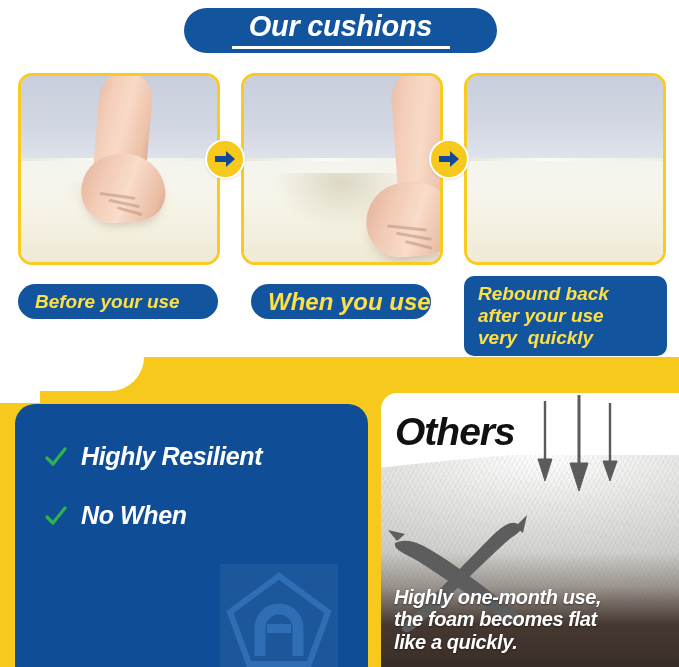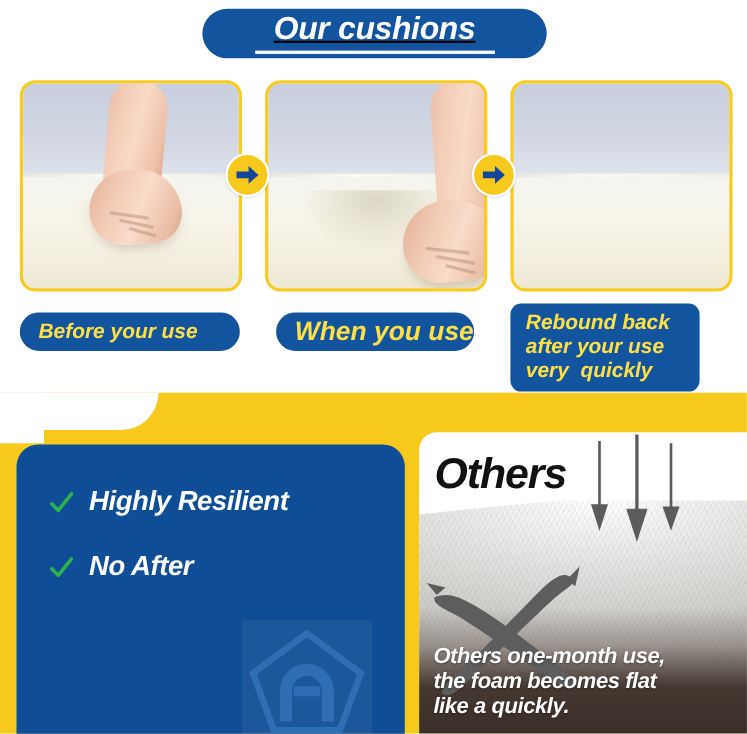--- a/index.html
+++ b/index.html
@@ -19,21 +19,20 @@
   .title-pill {
     position: absolute;
     left: 184px; top: 8px;
     width: 313px; height: 45px;
     background: #13549e;
     border-radius: 24px;
     display: flex;
     flex-direction: column;
     align-items: center;
     justify-content: center;
-    text-decoration: underline;
   }
   .title-text {
     color: #ffffff;
     font-size: 29px;
     font-weight: bold;
     font-style: italic;
     letter-spacing: -0.3px;
     line-height: 1;
     padding-bottom: 2px;
   }
@@ -157,21 +156,21 @@
     font-size: 19px;
     padding-left: 17px;
   }
   .cap.c2 {
     left: 251px; top: 284px; width: 180px; height: 35px;
     border-radius: 18px;
     font-size: 24px;
     padding-left: 17px;
   }
   .cap.c3 {
-    left: 464px; top: 276px; width: 172px; height: 80px;
+    left: 464px; top: 276px; width: 203px; height: 80px;
     border-radius: 10px;
     font-size: 19px;
     padding: 0 0 0 14px;
     line-height: 1.15;
     flex-direction: column;
     justify-content: center;
     align-items: flex-start;
   }
   .cap.c3 span { display: block; white-space: pre; }
 
@@ -372,21 +371,21 @@
           </svg>
         </span>
         <span class="feature-label">Highly Resilient</span>
       </div>
       <div class="feature">
         <span class="check">
           <svg width="22" height="22" viewBox="0 0 22 22" aria-hidden="true">
             <path d="M2 12 L8 18 L20 3" fill="none" stroke="#2eb24c" stroke-width="3.2" stroke-linecap="round" stroke-linejoin="round"></path>
           </svg>
         </span>
-        <span class="feature-label">No After</span>
+        <span class="feature-label">No When</span>
       </div>
     </div>
 
     <div class="watermark">
       <span>
         <svg width="118" height="112" viewBox="0 0 118 112" aria-hidden="true">
           <polygon points="59,12 108,48 89,100 29,100 10,48" fill="none" stroke="#2f6db5" stroke-width="6"></polygon>
           <path d="M40 92 V64 a19 19 0 0 1 38 0 V92" fill="none" stroke="#2f6db5" stroke-width="11" stroke-linejoin="round"></path>
           <rect x="47" y="60" width="24" height="9" fill="#2f6db5"></rect>
         </svg>
@@ -422,19 +421,19 @@
         <path d="M8 46 C22 40 34 47 52 58 C74 72 100 92 126 112 C132 117 138 124 134 127
                  C129 131 120 125 110 118 C84 100 56 80 34 66 C22 58 6 54 8 46 Z"></path>
         <path d="M132 28 C126 22 116 28 104 40 C84 60 54 92 26 118 C19 124 12 131 16 134
                  C21 138 29 131 38 122 C64 98 96 66 118 46 C129 36 138 34 132 28 Z"></path>
         <path d="M128 30 L140 18 L136 36 Z"></path>
         <path d="M10 44 L1 33 L18 37 Z"></path>
       </g>
     </svg>
 
     <div class="others-caption">
-      <span>Others one-month use,</span>
+      <span>Highly one-month use,</span>
       <span>the foam becomes flat</span>
       <span>like a quickly.</span>
     </div>
   </div>
 
 </div>
 
 </body></html>

